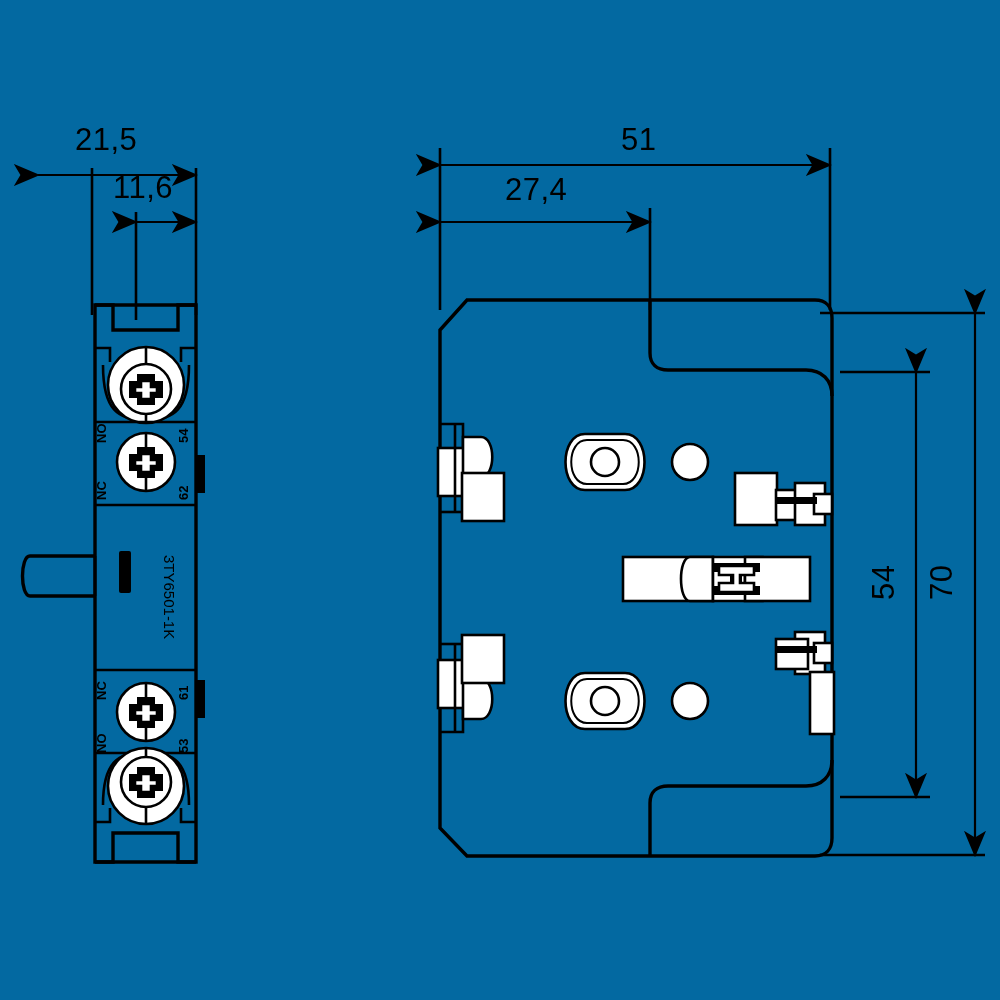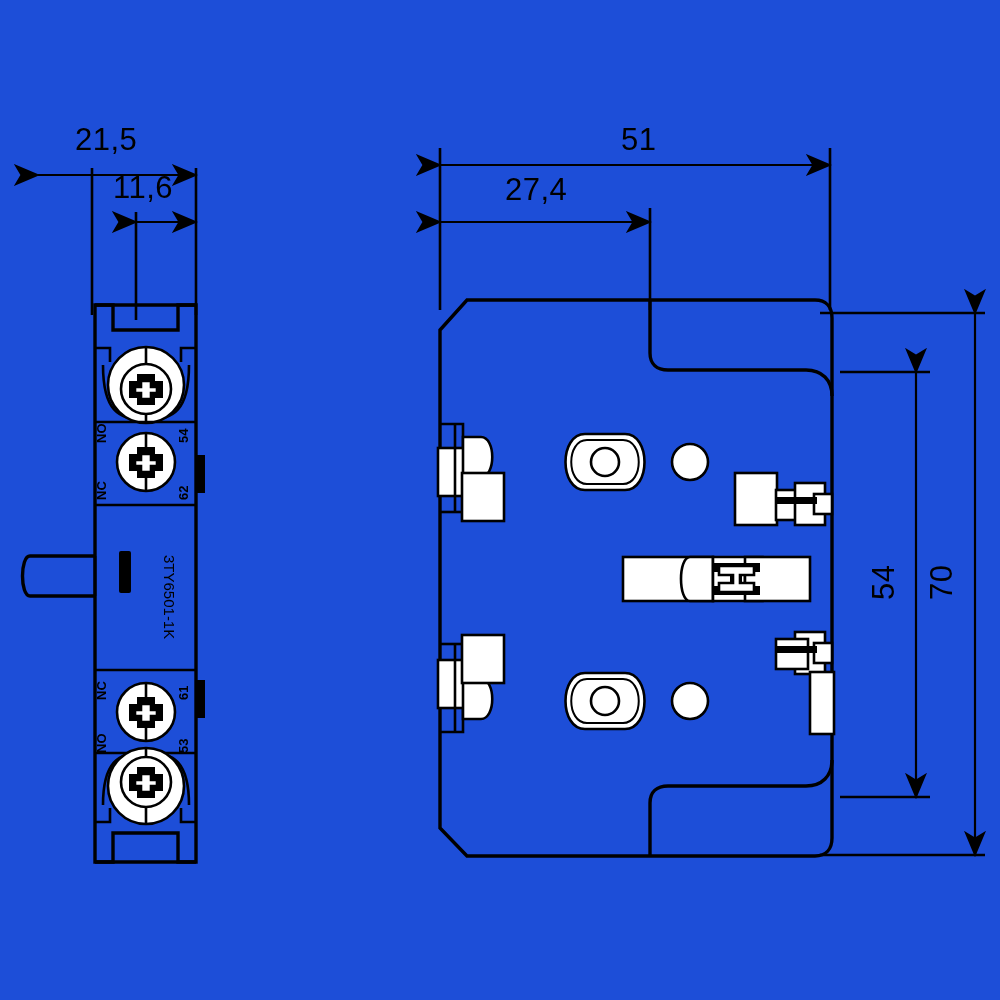--- a/index.html
+++ b/index.html
@@ -10,21 +10,21 @@
   body {
     width: 1000px;
     height: 1000px;
     font-family: "Liberation Sans", sans-serif;
     overflow: hidden;
   }
   #drawing-root {
     position: relative;
     width: 1000px;
     height: 1000px;
-    background: #1d4ed8;
+    background: #0369a1;
   }
   svg#tech-drawing {
     display: block;
     width: 1000px;
     height: 1000px;
   }
   .outline {
     fill: none;
     stroke: #000000;
     stroke-width: 3.4;

